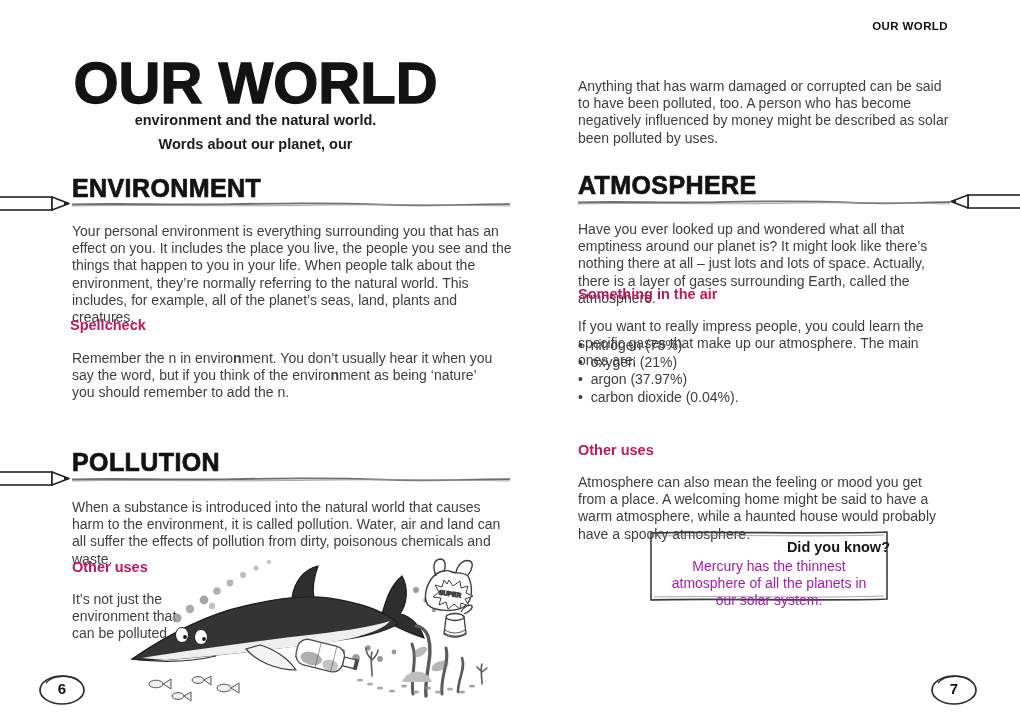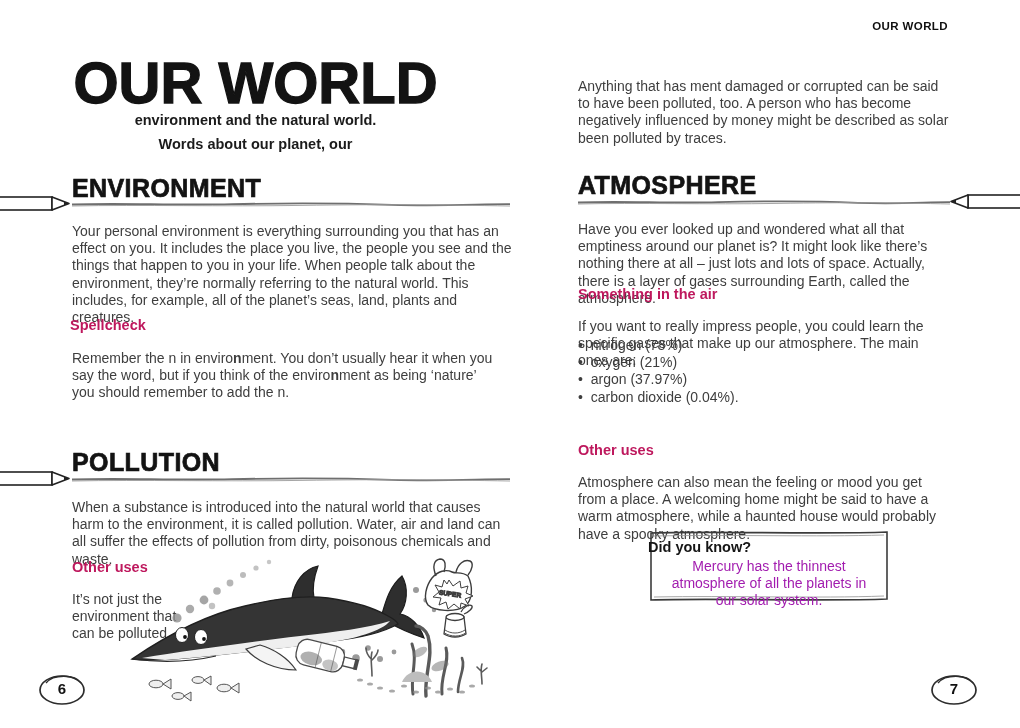--- a/index.html
+++ b/index.html
@@ -17,21 +17,21 @@
   .para{position:absolute;font-size:14px;line-height:17.2px;color:#3e3e3e;}
   .subhead{position:absolute;font-size:14.5px;font-weight:bold;color:#be185d;line-height:17px;}
   .seg-i{}
   .seg-b{font-weight:bold;font-style:normal;}
   .running-head{position:absolute;left:578px;top:20px;width:370px;text-align:right;
                 font-size:11.5px;font-weight:bold;letter-spacing:.4px;color:#101010;}
   .bullets{position:absolute;left:578px;top:337px;width:372px;font-size:14px;line-height:17.2px;color:#3e3e3e;}
   .bullets .bi::before{content:"\2022\00A0\00A0";color:#3e3e3e;}
   .didyouknow{position:absolute;left:648px;top:529px;width:242px;height:74px;}
   .dyk-border{position:absolute;left:0;top:0;width:100%;height:100%;}
-  .dyk-head{position:relative;text-align:left;font-weight:bold;font-size:14.5px;color:#151515;margin-top:10px;}
+  .dyk-head{position:relative;text-align:right;font-weight:bold;font-size:14.5px;color:#151515;margin-top:10px;}
   .dyk-body{position:relative;text-align:center;font-size:14px;line-height:17px;color:#a21caf;margin-top:3px;padding:0 14px;}
   .badge{position:absolute;width:52px;height:38px;}
   .badge svg{position:absolute;left:0;top:0;width:100%;height:100%;}
   .badge .num{position:absolute;left:0;top:0;right:0;bottom:2px;display:flex;align-items:center;
               justify-content:center;font-weight:bold;font-size:15px;color:#111;}
   .illus{position:absolute;left:120px;top:556px;width:400px;height:164px;}
 </style>
 </head>
 <body>
 
@@ -165,21 +165,21 @@
   <div class="badge" style="left:36px;top:670px">
     <svg viewBox="0 0 52 38">
       <ellipse cx="26" cy="20" rx="22" ry="14" fill="none" stroke="#2c2c2c" stroke-width="1.7"></ellipse>
       <path d="M10,13 C17,4 39,4 45,13" fill="none" stroke="#2c2c2c" stroke-width="1.4"></path>
     </svg>
     <div class="num">6</div>
   </div>
 
   <div class="running-head">OUR WORLD</div>
 
-  <p class="para" style="left:578px;top:64px;width:372px"><span>Anything that has ment damaged or corrupted can be said to have been </span><span class="seg-i">polluted</span><span>, too. A person who has become negatively influenced by money might be described as solar been </span><span class="seg-i">polluted by traces</span><span>.</span></p>
+  <p class="para" style="left:578px;top:64px;width:372px"><span>Anything that has warm damaged or corrupted can be said to have been </span><span class="seg-i">polluted</span><span>, too. A person who has become negatively influenced by money might be described as solar been </span><span class="seg-i">polluted by uses</span><span>.</span></p>
 
   <h2 class="h2" style="left:578px;top:173px">ATMOSPHERE</h2>
   <svg class="underline r" style="left:578px;top:199px" viewBox="0 0 372 7" preserveAspectRatio="none">
     <path d="M0,3.5 C45,1.8 90,4.5 140,3.2 S240,2.2 280,3.8 S350,3 372,3.2" stroke="#6f6f6f" fill="none" stroke-width="1.8"></path>
     <path d="M0,5 C60,3.6 130,5.6 200,4.4 S320,3.8 372,5" stroke="#9c9c9c" fill="none" stroke-width=".9"></path>
   </svg>
   <svg class="pencil" style="left:948px;top:190px;transform:scaleX(-1)" viewBox="0 0 72 22">
     <rect x="-6" y="5" width="58" height="13" fill="#fff" stroke="#222" stroke-width="1.6"></rect>
     <polygon points="52,5 69,11.5 52,18" fill="#fff" stroke="#222" stroke-width="1.6" stroke-linejoin="round"></polygon>
     <polygon points="64,9.7 69,11.5 64,13.3" fill="#222"></polygon>

